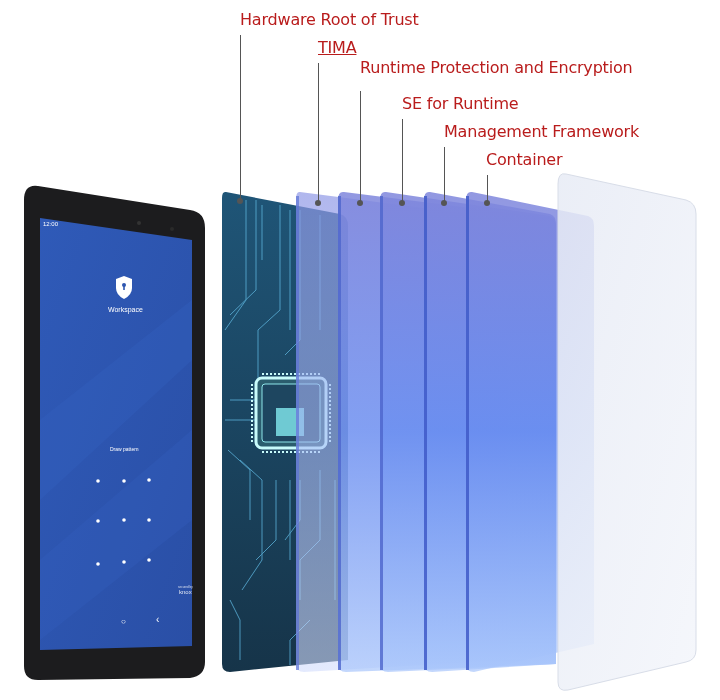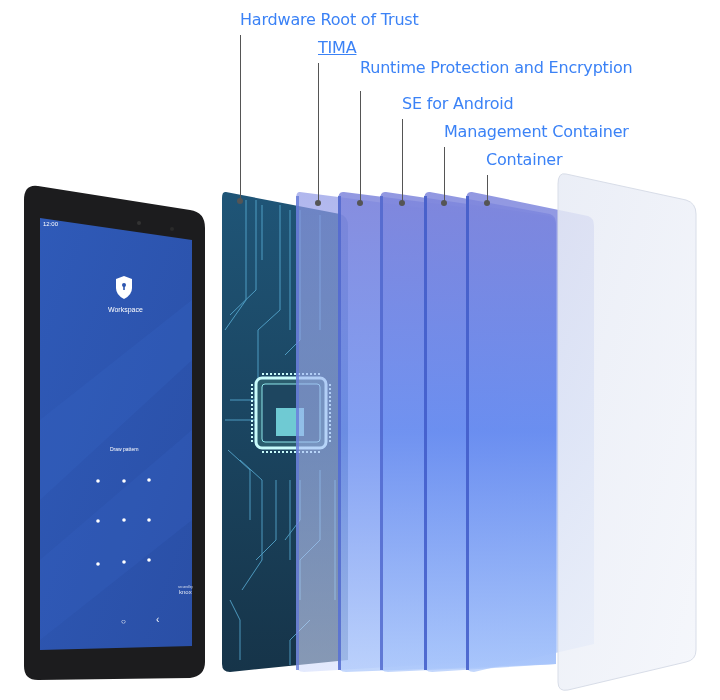--- a/index.html
+++ b/index.html
@@ -1,18 +1,18 @@
 <!DOCTYPE html>
 <html><head>
 <meta charset="utf-8">
 <style>
   html, body { margin:0; padding:0; background:#ffffff; }
   body { width:720px; height:700px; position:relative; overflow:hidden;
          font-family:"DejaVu Sans", sans-serif; }
-  .label { position:absolute; font-size:16px; color:#3b82f6; white-space:nowrap; letter-spacing:-0.2px; }
+  .label { position:absolute; font-size:16px; color:#b91c1c; white-space:nowrap; letter-spacing:-0.2px; }
   .leader { position:absolute; width:1px; background:#555; }
   .dot { position:absolute; width:6px; height:6px; border-radius:50%; background:#555; }
   svg { position:absolute; left:0; top:0; }
   .screen-text { position:absolute; color:#fff; font-family:"Liberation Sans", sans-serif; }
 </style>
 </head>
 <body>
 
 <svg width="720" height="700" viewBox="0 0 720 700">
   <defs>
@@ -138,22 +138,22 @@
 <div class="leader" style="left:402px;top:119px;height:84px;"></div>
 <div class="dot" style="left:399px;top:200px;"></div>
 <div class="leader" style="left:444px;top:147px;height:56px;"></div>
 <div class="dot" style="left:441px;top:200px;"></div>
 <div class="leader" style="left:487px;top:175px;height:28px;"></div>
 <div class="dot" style="left:484px;top:200px;"></div>
 
 <div class="label" style="left:240px;top:10px;">Hardware Root of Trust</div>
 <div class="label" style="left:318px;top:38px;text-decoration:underline;">TIMA</div>
 <div class="label" style="left:360px;top:58px;">Runtime Protection and Encryption</div>
-<div class="label" style="left:402px;top:94px;">SE for Android</div>
-<div class="label" style="left:444px;top:122px;">Management Container</div>
+<div class="label" style="left:402px;top:94px;">SE for Runtime</div>
+<div class="label" style="left:444px;top:122px;">Management Framework</div>
 <div class="label" style="left:486px;top:150px;">Container</div>
 
 <div class="screen-text" style="left:43px;top:221px;font-size:6px;">12:00</div>
 <div class="screen-text" style="left:108px;top:306px;font-size:7px;">Workspace</div>
 <div class="screen-text" style="left:110px;top:446px;font-size:5px;">Draw pattern</div>
 <div class="screen-text" style="left:178px;top:585px;font-size:3px;opacity:0.8;">secured by</div>
 <div class="screen-text" style="left:179px;top:589px;font-size:6px;opacity:0.85;">knox</div>
 <div class="screen-text" style="left:121px;top:617px;font-size:8px;">○</div>
 <div class="screen-text" style="left:156px;top:614px;font-size:10px;">‹</div>
 

